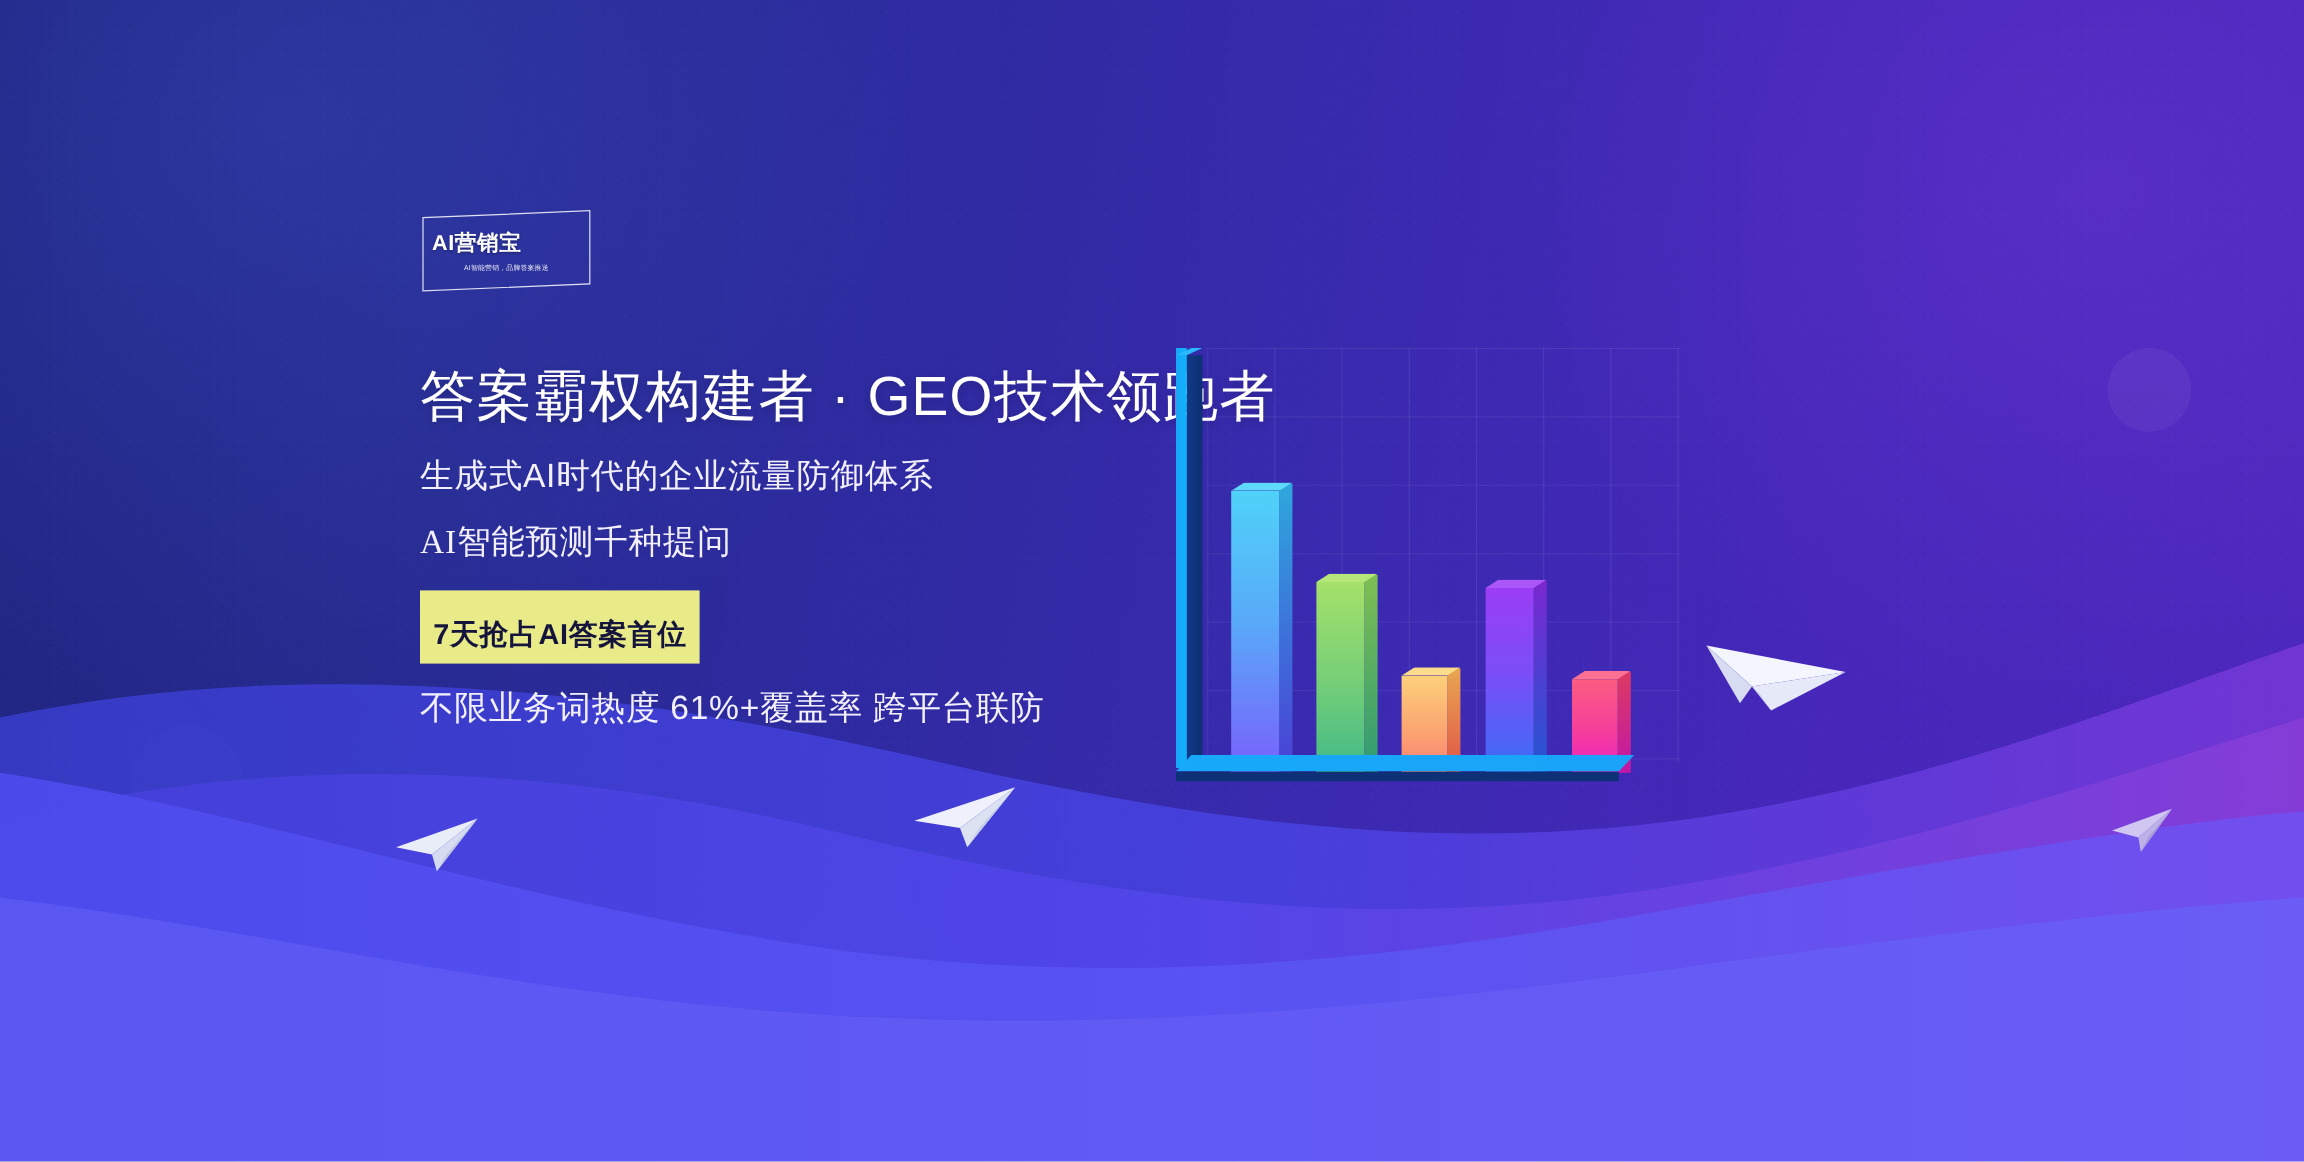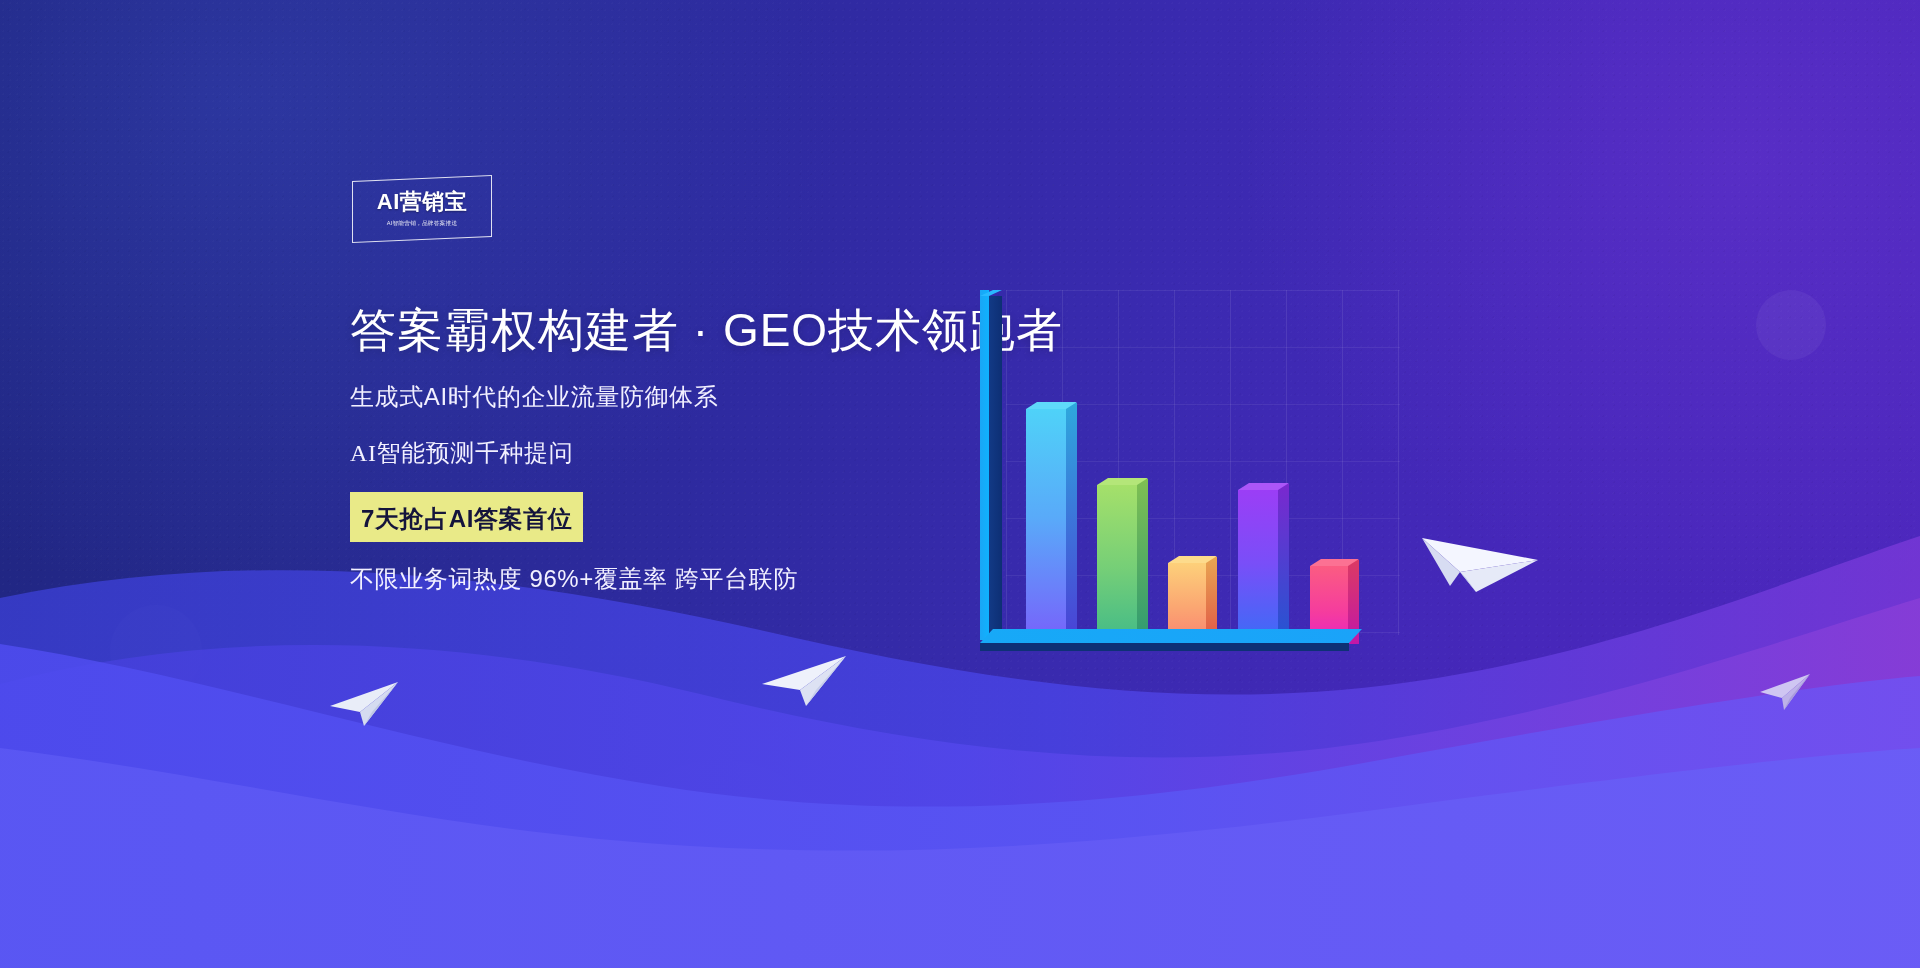--- a/index.html
+++ b/index.html
@@ -52,23 +52,23 @@
     position:absolute; left:352px; top:178px;
     width:140px; height:62px;
   }
   #logo .frame{
     position:absolute; inset:0;
     border:1.6px solid rgba(255,255,255,.85);
     transform:skewY(-2.4deg);
   }
   #logo .wordmark{
     position:absolute; left:8px; top:9px; width:124px;
-    text-align:center;
+    text-align:left;
     color:#ffffff;
-    font-size:22px; font-weight:bold; letter-spacing:.5px;
+    font-size:18px; font-weight:bold; letter-spacing:.5px;
     line-height:30px;
     white-space:nowrap;
     text-shadow:0 1px 2px rgba(0,0,0,.35);
   }
   #logo .tagline{
     position:absolute; left:8px; top:41px; width:124px;
     text-align:center;
     color:rgba(255,255,255,.9);
     font-size:6px; letter-spacing:.2px; white-space:nowrap;
     transform:scale(.95);
@@ -78,34 +78,34 @@
   #copy{ position:absolute; left:350px; top:300px; width:680px; }
   #headline{
     color:#ffffff;
     font-size:46px; font-weight:400;
     line-height:60px; letter-spacing:1px;
     white-space:nowrap;
     text-shadow:0 2px 8px rgba(0,0,0,.18);
   }
   .sub{
     color:#f2f0ff;
-    font-size:24px; font-weight:400;
+    font-size:28px; font-weight:400;
     line-height:34px; letter-spacing:.6px;
     margin-top:20px;
     white-space:nowrap;
   }
   .sub.tight{ margin-top:22px;font-family:Liberation Serif, serif; }
   .highlight-wrap{ margin-top:22px; }
   .highlight{
     display:inline-block;
     background:#e9ea88;
     color:#14143c;
     font-size:24px; font-weight:bold;
     line-height:34px; letter-spacing:.6px;
-    padding:10px 11px 6px 11px;
+    padding:21px 11px 6px 11px;
     white-space:nowrap;
   }
 
   
   #chart{
     position:absolute; left:980px; top:290px;
     width:420px; height:375px;
   }
   #chart .grid{
     position:absolute; left:26px; top:0; width:394px; height:345px;
@@ -235,21 +235,21 @@
     <div class="tagline">AI智能营销，品牌答案推送</div>
   </div>
 
   <div id="copy">
     <div id="headline">答案霸权构建者 · GEO技术领跑者</div>
     <div class="sub">生成式AI时代的企业流量防御体系</div>
     <div class="sub tight">AI智能预测千种提问</div>
     <div class="highlight-wrap">
       <span class="highlight">7天抢占AI答案首位</span>
     </div>
-    <div class="sub">不限业务词热度 96%+覆盖率 跨平台联防</div>
+    <div class="sub">不限业务词热度 61%+覆盖率 跨平台联防</div>
   </div>
 
   <div id="chart">
     <div class="grid"></div>
 
     <div class="axis-side"></div>
     <div class="axis-face"></div>
     <div class="axis-top"></div>
 
     <div class="bar b1" style="height: 241px;">

